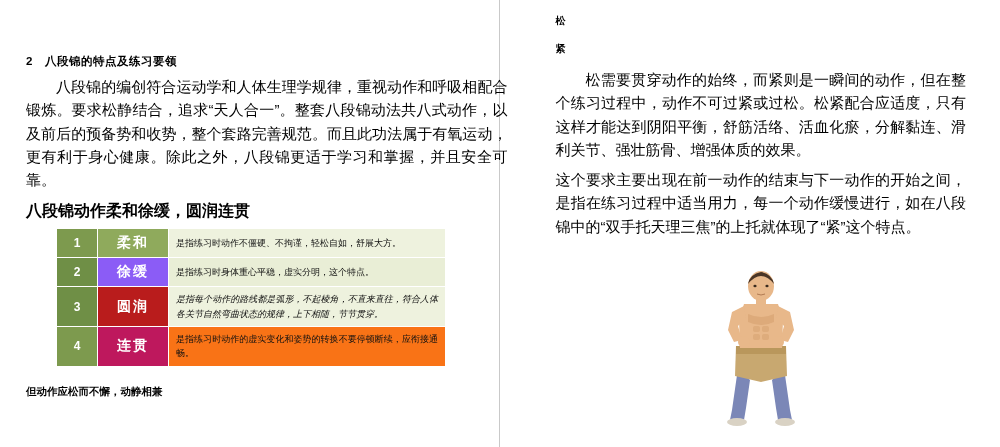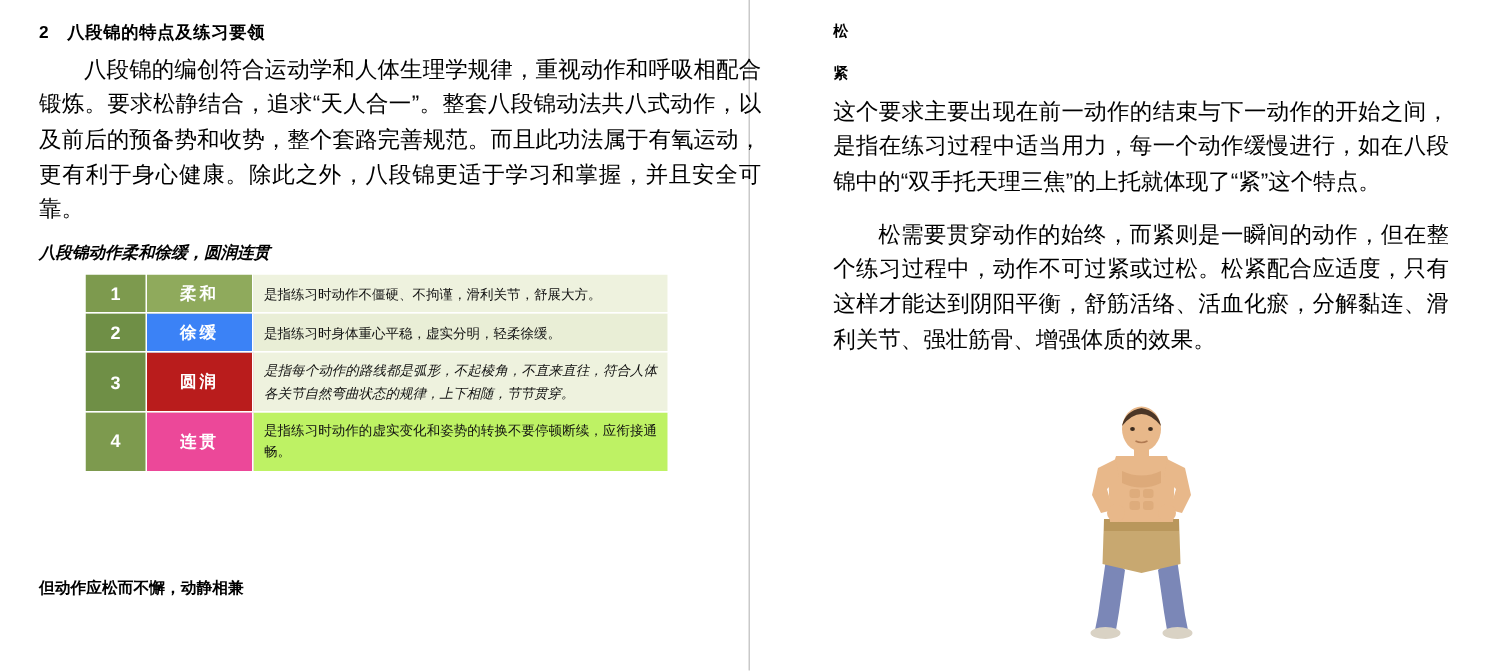--- a/index.html
+++ b/index.html
@@ -20,20 +20,21 @@
     height: 447px;
     display: flex;
   }
   .col {
     position: relative;
     box-sizing: border-box;
   }
   .col-left {
     width: 564px;
     padding: 14px 22px 0 26px;
+    margin-top: 40px;
   }
   .col-right {
     width: 500px;
     padding: 14px 34px 0 26px;
   }
   .divider {
     position: absolute;
     left: 499px;
     top: 0;
     width: 1px;
@@ -47,24 +48,23 @@
     font-weight: bold;
     letter-spacing: .5px;
     margin: 0 0 6px 0;
     white-space: nowrap;
   }
   .sec-head .num {
     display: inline-block;
     margin-right: 12px;
   }
   .sub-head {
-    font-size: 11px;
+    font-size: 16px;
     font-weight: bold;
     margin: 10px 0 6px 0;
-    font-style: italic;
   }
   .sub-head-sm {
     font-size: 10px;
     font-weight: bold;
     margin: 0 0 7px 0;
   }
   p.body {
     font-size: 15px;
     line-height: 1.55;
     margin: 0 0 7px 0;
@@ -90,44 +90,44 @@
   td.idx {
     width: 26px;
     text-align: center;
     font-size: 12px;
     font-weight: bold;
     color: #ffffff;
   }
   td.name {
     width: 56px;
     text-align: center;
-    font-size: 11px;
+    font-size: 14px;
     font-weight: bold;
     color: #ffffff;
     letter-spacing: 2px;
   }
   td.desc {
     font-size: 9px;
     line-height: 1.6;
     color: #111;
     background: #eef1dd;
     text-align: justify;
   }
   .r1 .idx { background: #7d9a4e; }
   .r1 .name { background: #8faa5c; }
   .r2 .idx { background: #6f8f46; }
-  .r2 .name { background: #3b82f6; font-family: Liberation Mono, monospace; }
+  .r2 .name { background: #8b5cf6; font-family: Liberation Mono, monospace; }
   .r3 .idx { background: #6f8f46; }
   .r3 .name { background: #b91c1c; }
   .r4 .idx { background: #7d9a4e; }
-  .r4 .name { background: #ec4899; }
+  .r4 .name { background: #be185d; }
   .r1 .desc { background: #eef2de; }
   .r2 .desc { background: #e9eed6; }
   .r3 .desc { background: #eef2de; font-style: italic; }
-  .r4 .desc { background: #bef264; }
+  .r4 .desc { background: #f97316; }
 
   .bottom-head {
     position: absolute;
     left: 26px;
     bottom: 48px;
     font-size: 10.5px;
     font-weight: bold;
   }
 
   
@@ -157,26 +157,26 @@
 
     <p class="body">八段锦的编创符合运动学和人体生理学规律，重视动作和呼吸相配合锻炼。要求松静结合，追求“天人合一”。整套八段锦动法共八式动作，以及前后的预备势和收势，整个套路完善规范。而且此功法属于有氧运动，更有利于身心健康。除此之外，八段锦更适于学习和掌握，并且安全可靠。</p>
 
     <h3 class="sub-head">八段锦动作柔和徐缓，圆润连贯</h3>
 
     <table class="feat">
       <tbody>
         <tr class="r1">
           <td class="idx">1</td>
           <td class="name">柔和</td>
-          <td class="desc">是指练习时动作不僵硬、不拘谨，滑利关节，舒展大方。</td>
+          <td class="desc">是指练习时动作不僵硬、不拘谨，轻松自如，舒展大方。</td>
         </tr>
         <tr class="r2">
           <td class="idx">2</td>
           <td class="name">徐缓</td>
-          <td class="desc">是指练习时身体重心平稳，虚实分明，轻柔徐缓。</td>
+          <td class="desc">是指练习时身体重心平稳，虚实分明，这个特点。</td>
         </tr>
         <tr class="r3">
           <td class="idx">3</td>
           <td class="name">圆润</td>
           <td class="desc">是指每个动作的路线都是弧形，不起棱角，不直来直往，符合人体各关节自然弯曲状态的规律，上下相随，节节贯穿。</td>
         </tr>
         <tr class="r4">
           <td class="idx">4</td>
           <td class="name">连贯</td>
           <td class="desc">是指练习时动作的虚实变化和姿势的转换不要停顿断续，应衔接通畅。</td>
@@ -185,23 +185,23 @@
     </table>
 
     <div class="bottom-head">但动作应松而不懈，动静相兼</div>
   </div>
 
   <div class="col col-right">
 
     <h3 class="sub-head-sm">松</h3>
 
     <h3 class="sub-head-sm" style="margin-top:14px;">紧</h3>
+    <p class="body" style="margin-top:12px;">松需要贯穿动作的始终，而紧则是一瞬间的动作，但在整个练习过程中，动作不可过紧或过松。松紧配合应适度，只有这样才能达到阴阳平衡，舒筋活络、活血化瘀，分解黏连、滑利关节、强壮筋骨、增强体质的效果。</p>
+
     <p class="body noindent">这个要求主要出现在前一动作的结束与下一动作的开始之间，是指在练习过程中适当用力，每一个动作缓慢进行，如在八段锦中的“双手托天理三焦”的上托就体现了“紧”这个特点。</p>
-
-    <p class="body" style="margin-top:12px;">松需要贯穿动作的始终，而紧则是一瞬间的动作，但在整个练习过程中，动作不可过紧或过松。松紧配合应适度，只有这样才能达到阴阳平衡，舒筋活络、活血化瘀，分解黏连、滑利关节、强壮筋骨、增强体质的效果。</p>
 
     <div class="figure-wrap">
       <div class="figure">
         <svg viewBox="0 0 150 170" width="150" height="170" aria-hidden="true">
 
           <path d="M52 108 L46 150 L44 160 L58 160 L60 148 L64 120 Z" fill="#7b87b7"></path>
           <path d="M98 108 L104 150 L106 160 L92 160 L90 148 L86 120 Z" fill="#7b87b7"></path>
 
           <path d="M50 86 L100 86 L101 116 L75 122 L49 116 Z" fill="#c8a870"></path>
           <path d="M50 86 L100 86 L100 94 L50 94 Z" fill="#b9975c"></path>

